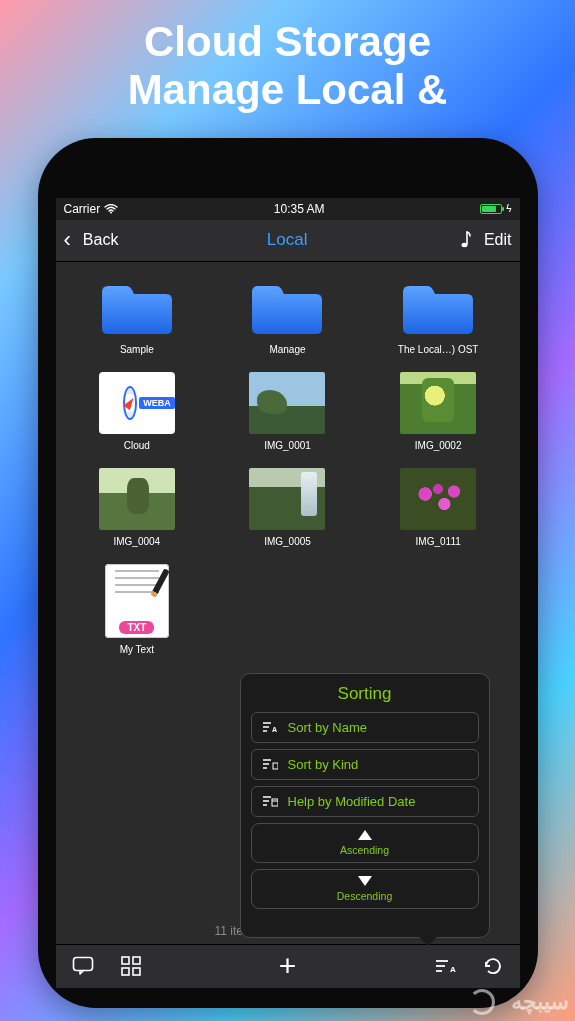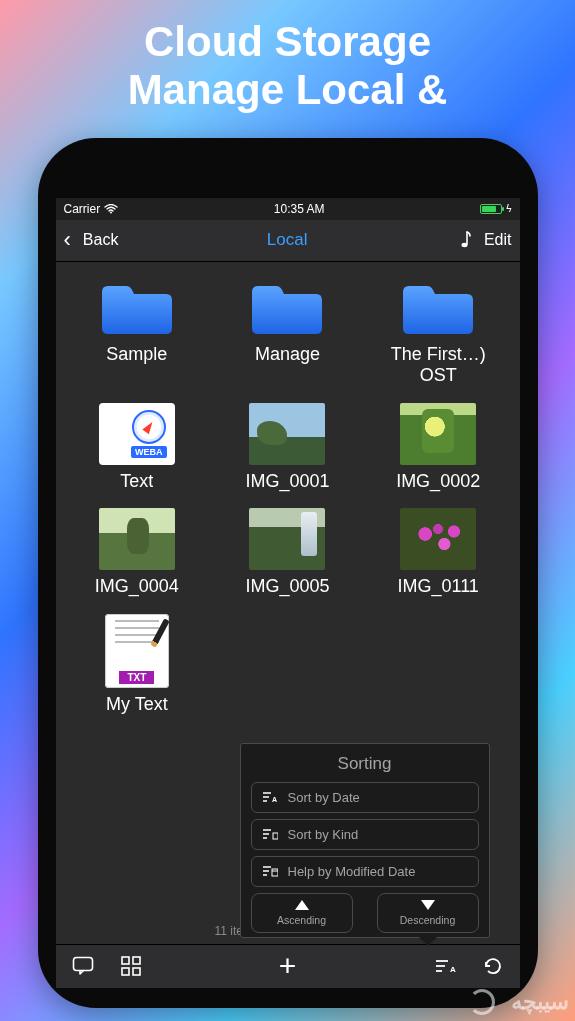--- a/index.html
+++ b/index.html
@@ -39,32 +39,32 @@
   }
   .nav-left, .nav-right { display:flex; align-items:center; gap:12px; color:#fff; font-size:16px; }
   .nav-title { color:#3a9fff; font-size:17px; }
   .chev { font-size: 22px; line-height: 0; }
   .grid {
     flex: 1 1 auto; padding: 16px 8px; display: grid;
     grid-template-columns: repeat(3, 1fr); gap: 16px 4px;
     align-content: start; justify-items: center;
   }
   .item { width: 140px; display:flex; flex-direction:column; align-items:center; gap:6px; }
-  .item-label { color:#fff; font-size:18px; text-align:center; line-height:1.2; max-width:120px; overflow:hidden; }
+  .item-label { color:#fff; font-size:10px; text-align:center; line-height:1.2; max-width:120px; overflow:hidden; }
   .folder { width: 78px; height: 60px; position: relative; }
   .folder svg { width:100%; height:100%; }
   .thumb { width: 76px; height: 62px; background:#666; border-radius:2px; position:relative; overflow:hidden; }
-  .webarch { width:76px; height:62px; background:#fff; border-radius:4px; display:flex; flex-direction:column; align-items:center; justify-content:center; gap:2px;padding-left:24px; }
+  .webarch { width:76px; height:62px; background:#fff; border-radius:4px; display:flex; flex-direction:row; align-items:center; justify-content:center; gap:2px;padding-left:24px; }
   .compass { width:34px; height:34px; border-radius:50%; border:2px solid #2a6cff; background:radial-gradient(circle,#fff 55%,#dfeaff 60%); position:relative; }
   .compass::after { content:''; position:absolute; left:50%; top:50%; width:0; height:0; border-left:4px solid transparent; border-right:4px solid transparent; border-bottom:12px solid #ff3b30; transform:translate(-50%,-50%) rotate(35deg); }
   .weba-band { background:#2a6cff; color:#fff; font-size:9px; font-weight:700; padding:1px 4px; border-radius:2px; }
   .txt { width:64px; height:74px; background:#fff; border-radius:4px; position:relative; display:flex; flex-direction:column; align-items:center; justify-content:flex-end; padding-bottom:4px; box-shadow:inset 0 0 0 1px #ccc; }
   .txt::before { content:''; position:absolute; top:6px; left:10px; right:10px; height:28px; background:repeating-linear-gradient(#bbb 0 2px, transparent 2px 7px); }
   .txt-pen { position:absolute; top:4px; right:6px; width:6px; height:30px; background:linear-gradient(#222 0 85%, #d9a24a 85%); transform:rotate(28deg); border-radius:2px; }
-  .txt-band { background:#a21caf; color:#fff; font-size:10px; font-weight:700; padding:1px 8px; border-radius:0; }
+  .txt-band { background:#ec4899; color:#fff; font-size:10px; font-weight:700; padding:1px 8px; border-radius:6px; }
   
   .sc1 { background:linear-gradient(#9bc5e0 0 55%, #3c5a35 55%); }
   .sc1::after{content:'';position:absolute;left:8px;top:18px;width:30px;height:24px;background:#4b6a3b;border-radius:40% 60% 30% 50%;}
   .sc2 { background:linear-gradient(#bcd98a 0 20%, #4d7d2e 20%); }
   .sc2::after{content:'';position:absolute;left:22px;top:6px;width:32px;height:44px;background:radial-gradient(circle at 40% 40%,#e8f07a 0 30%,transparent 31%),#5a8c34;border-radius:6px;}
   .sc3 { background:linear-gradient(#d0e4f0 0 35%, #2f4d2a 35%); }
   .sc3::before{content:'';position:absolute;left:8px;top:4px;width:20px;height:40px;background:linear-gradient(#e8eef2,#aebfc9);border-radius:3px;}
   .sc4 { background:linear-gradient(#cfe3b5 0 40%, #57753e 40%); }
   .sc4::after{content:'';position:absolute;left:28px;top:10px;width:22px;height:36px;background:#4a6234;border-radius:30%;}
   .sc5 { background:linear-gradient(#b9cab1 0 30%, #405a34 30%); }
@@ -77,35 +77,35 @@
     display:flex; align-items:center; justify-content:space-between; padding:0 14px;
   }
   .tb-group { display:flex; align-items:center; gap:22px; }
   .tb-icon { color:#fff; display:flex; align-items:center; justify-content:center; width:26px; height:26px; }
   .plus { font-size:30px; font-weight:300; line-height:0; }
   
   .statusline { color:#8a8a8d; font-size:12px; text-align:center; padding:4px 0 6px; }
   
   .popover {
     position:absolute; right:30px; bottom:50px; width:250px;
-    background:#1b1b1c; border:1px solid #4a4a4c; border-radius:3px;
-    padding:10px 10px 4px; color:#a3a3a3;
+    background:#1b1b1c; border:1px solid #4a4a4c; border-radius:10px;
+    padding:10px 10px 28px; color:#84cc16;
   }
   .popover::after {
     content:''; position:absolute; bottom:-9px; right:52px;
     width:0; height:0; border-left:9px solid transparent; border-right:9px solid transparent;
     border-top:9px solid #1b1b1c;
   }
   .pop-title { text-align:center; font-size:17px; margin-bottom:8px; }
   .pop-row {
     display:flex; align-items:center; gap:10px;
     border:1px solid #4a4a4c; border-radius:6px; padding:7px 10px; margin-bottom:6px;
     font-size:13px;
   }
-  .pop-btns { display:flex; gap:24px; margin-top:4px; }
+  .pop-btns { display:flex; gap:6px; margin-top:4px;flex-direction:column; }
   .pop-btn {
     flex:1; border:1px solid #4a4a4c; border-radius:8px;
     display:flex; flex-direction:column; align-items:center; gap:4px;
     padding:6px 2px; font-size:10.5px;
   }
   .tri-up { width:0;height:0;border-left:7px solid transparent;border-right:7px solid transparent;border-bottom:10px solid #fff; }
   .tri-down { width:0;height:0;border-left:7px solid transparent;border-right:7px solid transparent;border-top:10px solid #fff; }
   .fold-ico { width:16px;height:12px;background:#fff;border-radius:2px;position:relative; }
   .fold-ico::before{content:'';position:absolute;top:-3px;left:0;width:7px;height:3px;background:#fff;border-radius:1px 1px 0 0;}
   svg { display:block; }
@@ -198,28 +198,28 @@
             <svg viewBox="0 0 78 60">
               <path d="M4 14 Q4 8 10 8 L28 8 Q32 8 34 12 L36 16 L68 16 Q74 16 74 22 L74 50 Q74 56 68 56 L10 56 Q4 56 4 50 Z" fill="url(#fg)"></path>
               <defs>
                 <linearGradient id="fg" x1="0" y1="0" x2="0" y2="1">
                   <stop offset="0" stop-color="#5aa3ff"></stop>
                   <stop offset="1" stop-color="#1e64e6"></stop>
                 </linearGradient>
               </defs>
             </svg>
           </div>
-          <div class="item-label">The First…) OST</div>
+          <div class="item-label">The Local…) OST</div>
         </div>
         <div class="item">
           <div class="webarch">
             <div class="compass"></div>
             <div class="weba-band">WEBA</div>
           </div>
-          <div class="item-label">Text</div>
+          <div class="item-label">Cloud</div>
         </div>
         <div class="item">
           <div class="thumb sc1"></div>
           <div class="item-label">IMG_0001</div>
         </div>
         <div class="item">
           <div class="thumb sc2"></div>
           <div class="item-label">IMG_0002</div>
         </div>
         <div class="item">
@@ -283,21 +283,21 @@
 
     <div class="popover">
       <div class="pop-title">Sorting</div>
       <div class="pop-row">
         <svg width="16" height="12" viewBox="0 0 16 12">
             <line x1="1" y1="2" x2="9" y2="2" stroke="#fff" stroke-width="1.5"></line>
             <line x1="1" y1="6" x2="7" y2="6" stroke="#fff" stroke-width="1.5"></line>
             <line x1="1" y1="10" x2="5" y2="10" stroke="#fff" stroke-width="1.5"></line>
             <text x="10" y="11" font-size="7" fill="#fff" font-weight="700">A</text>
           </svg>
-        <span>Sort by Date</span>
+        <span>Sort by Name</span>
       </div>
       <div class="pop-row">
         <svg width="16" height="12" viewBox="0 0 16 12">
             <line x1="1" y1="2" x2="9" y2="2" stroke="#fff" stroke-width="1.5"></line>
             <line x1="1" y1="6" x2="7" y2="6" stroke="#fff" stroke-width="1.5"></line>
             <line x1="1" y1="10" x2="5" y2="10" stroke="#fff" stroke-width="1.5"></line>
             <rect x="11" y="5" width="5" height="6" stroke="#fff" stroke-width="1" fill="none"></rect>
           </svg>
         <span>Sort by Kind</span>
       </div>

